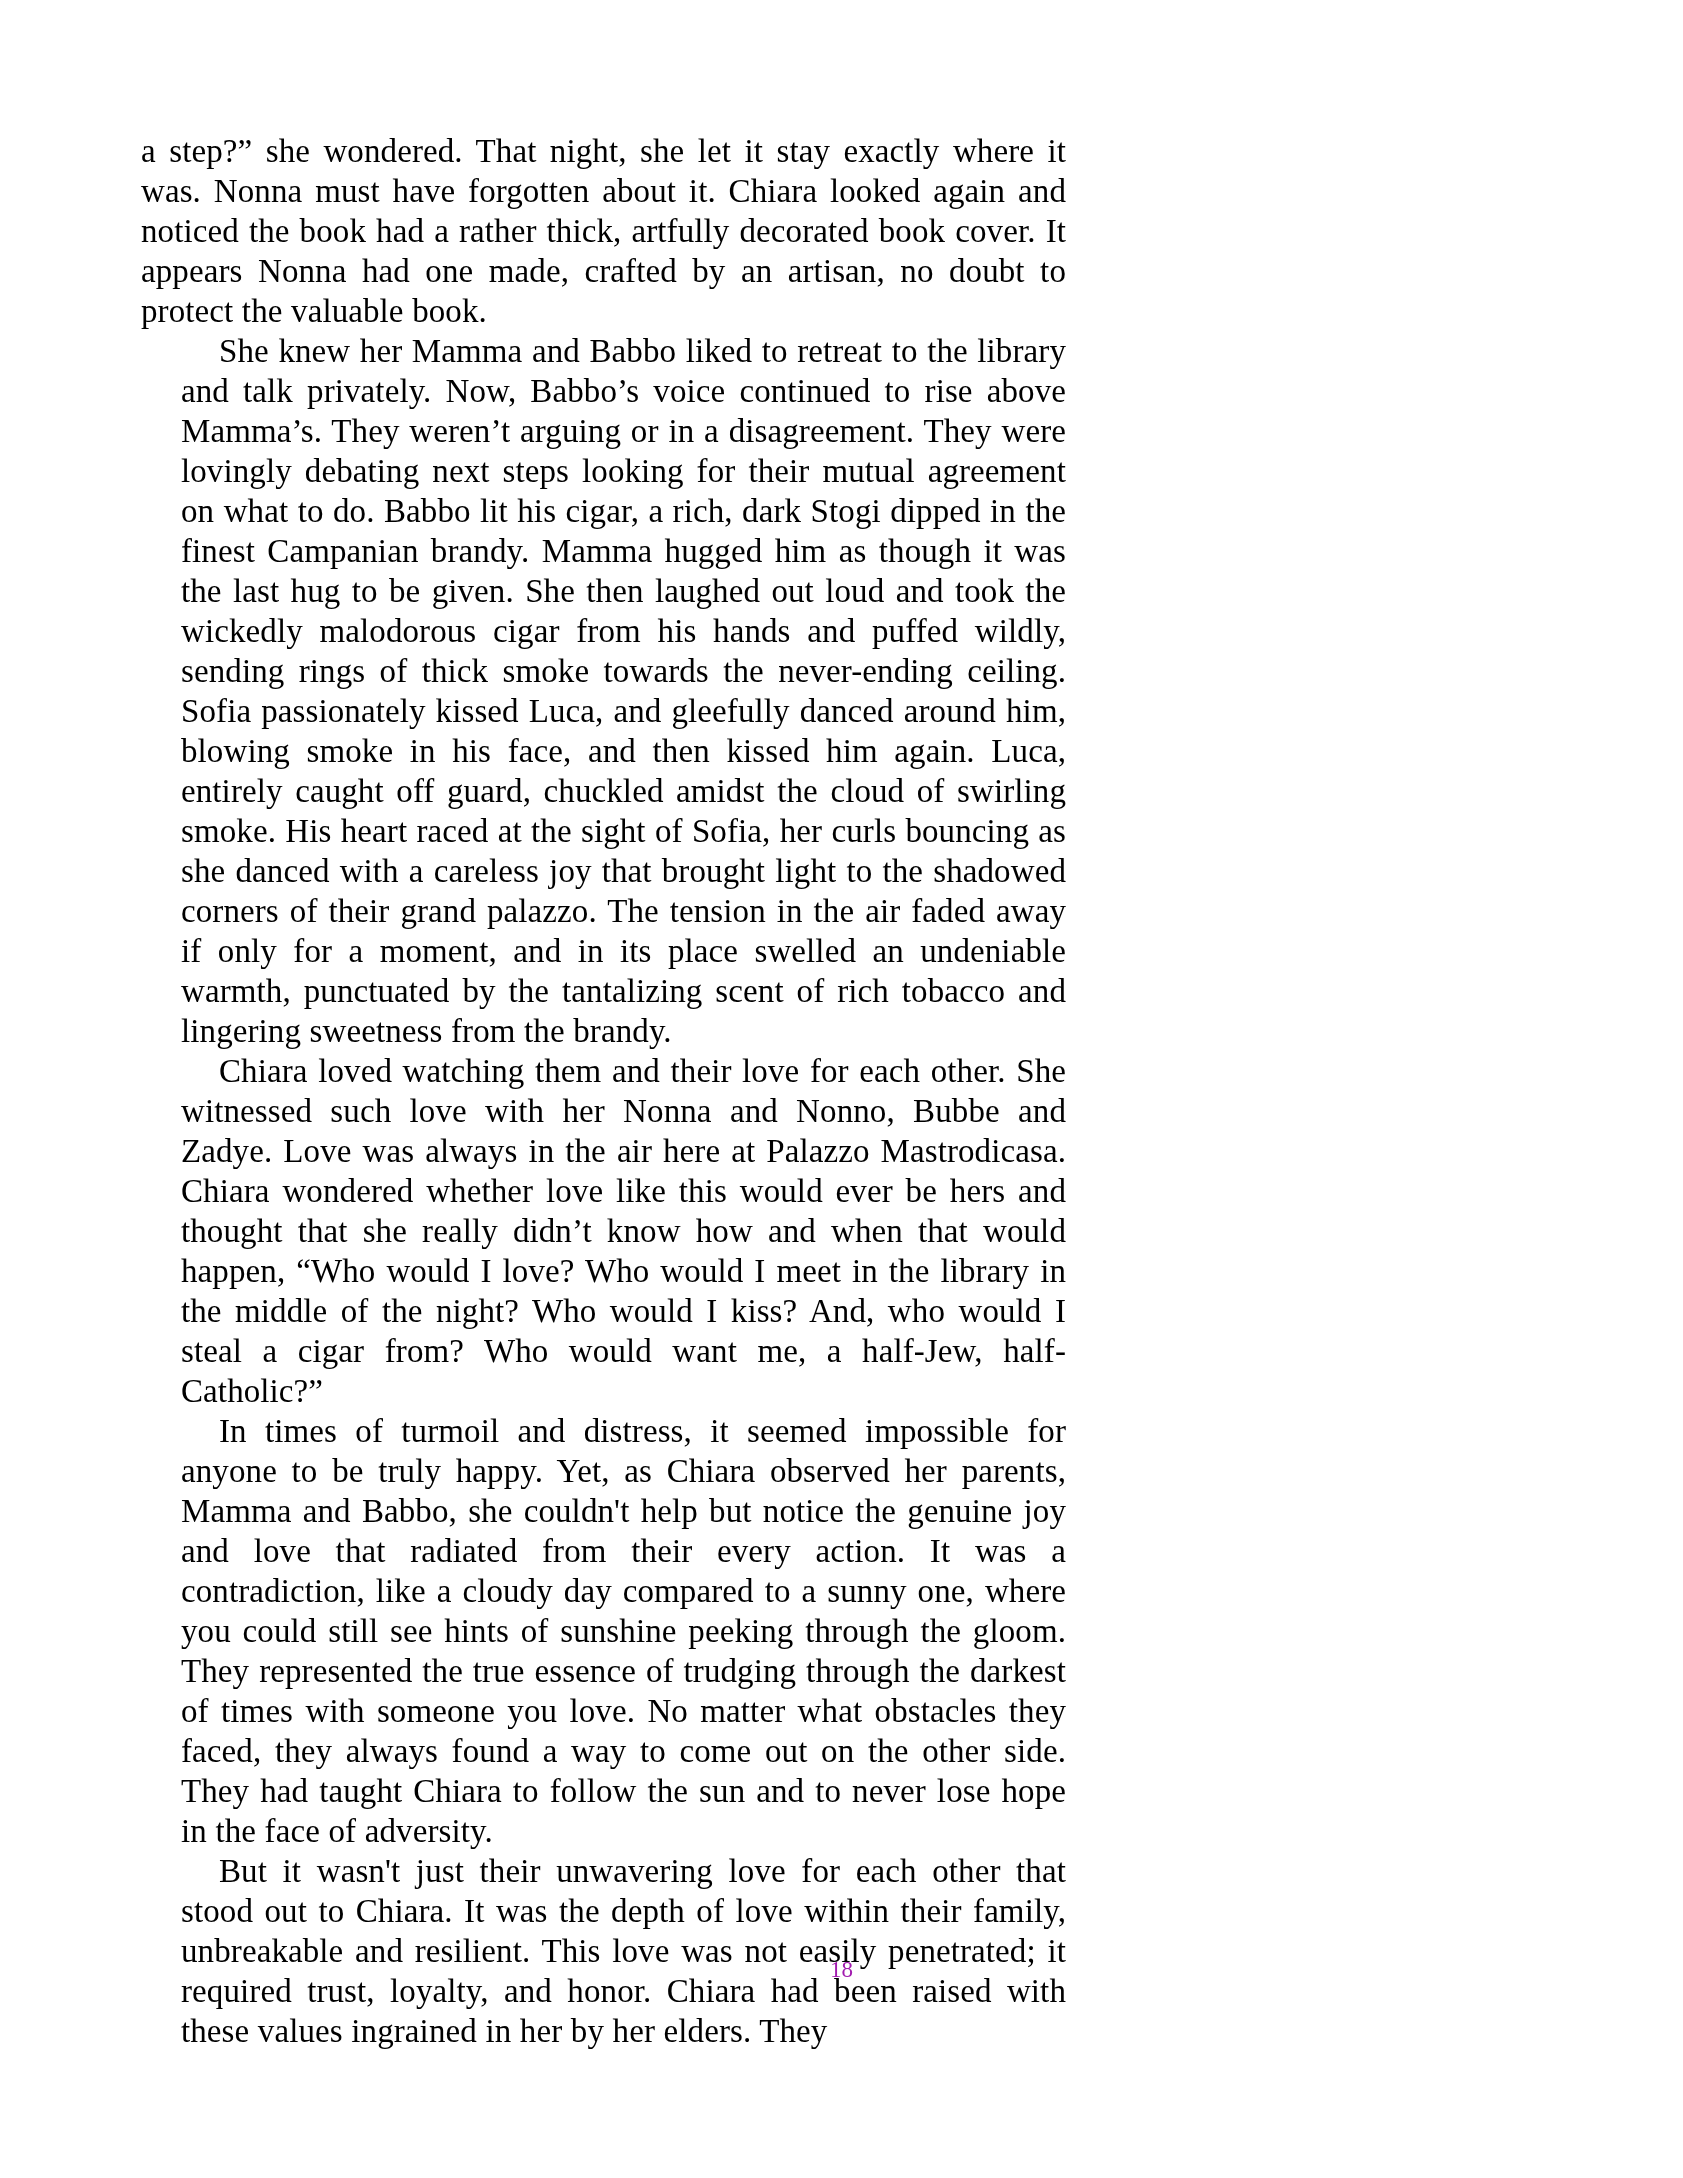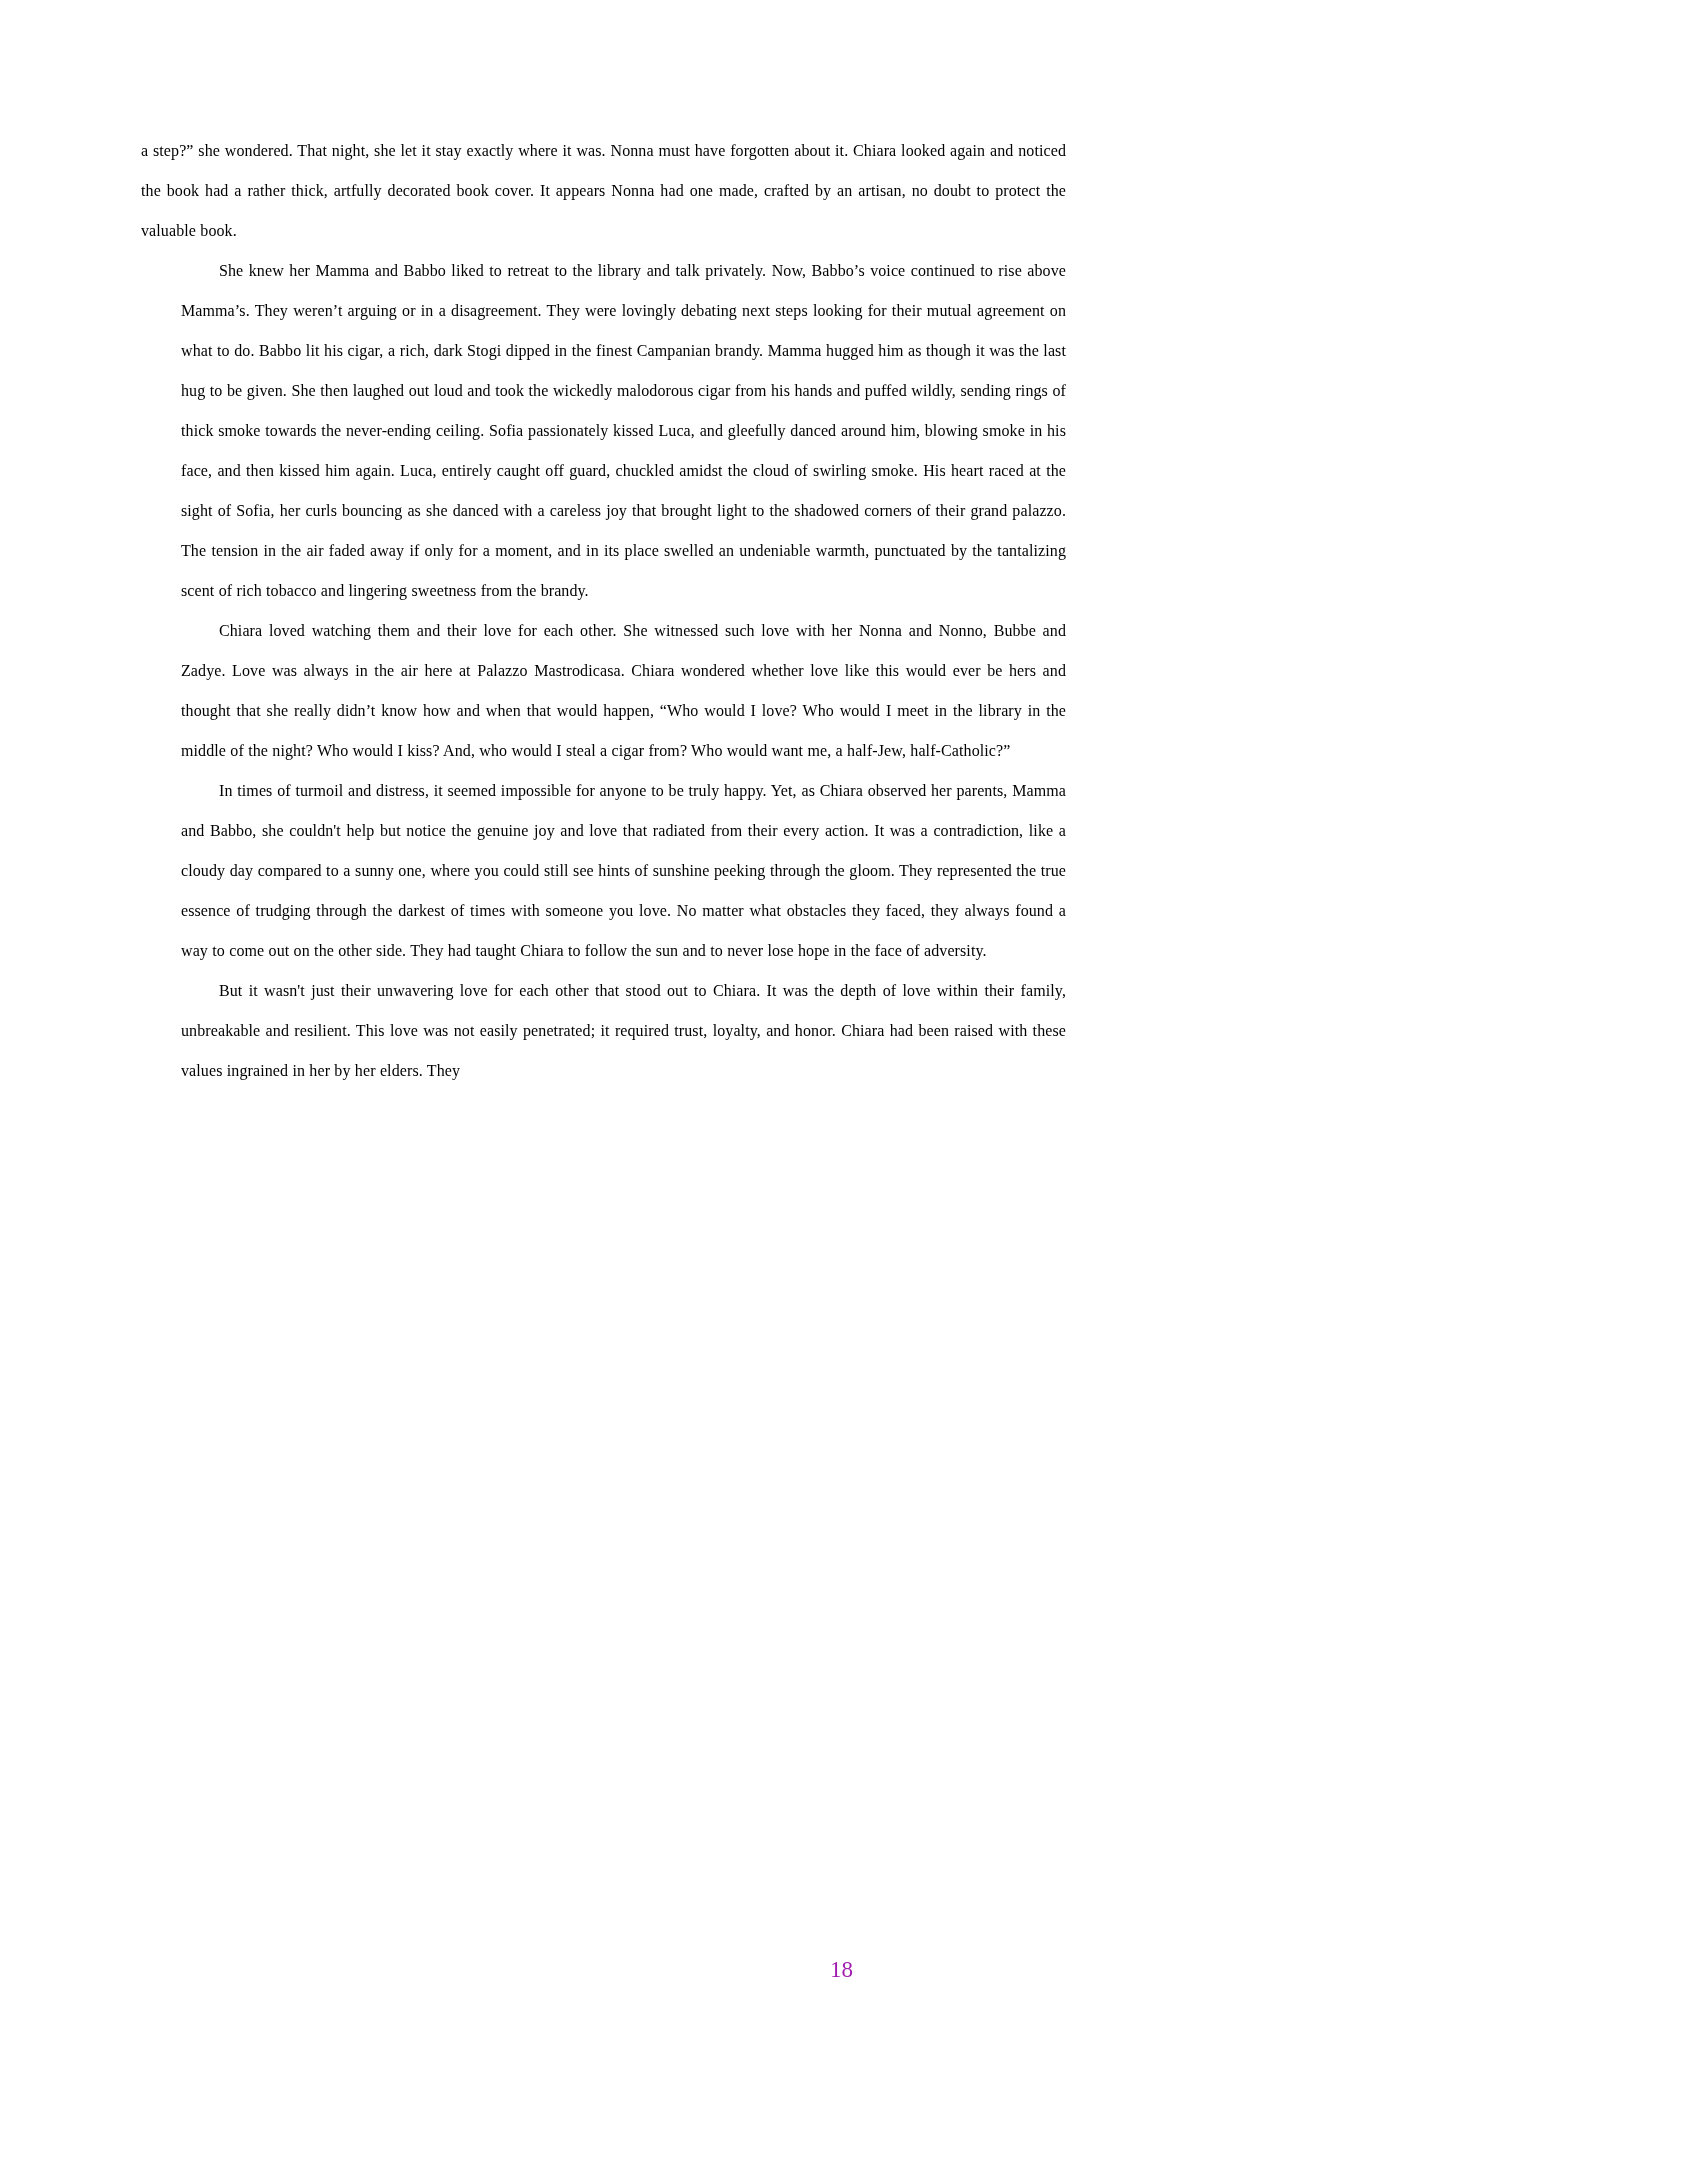--- a/index.html
+++ b/index.html
@@ -29,21 +29,21 @@
   .text-block {
     position: absolute;
     left: 141px;
     top: 131px;
     width: 925px;
   }
 
   .para {
     margin: 0;
     padding: 0;
-    font-size: 16px;
+    font-size: 33px;
     line-height: 40px;
     text-align: justify;
     text-justify: inter-word;
     letter-spacing: 0.1px;
     word-spacing: 0.2px;
     hyphens: manual;
   }
 
   .para + .para {
     margin-top: 0;

